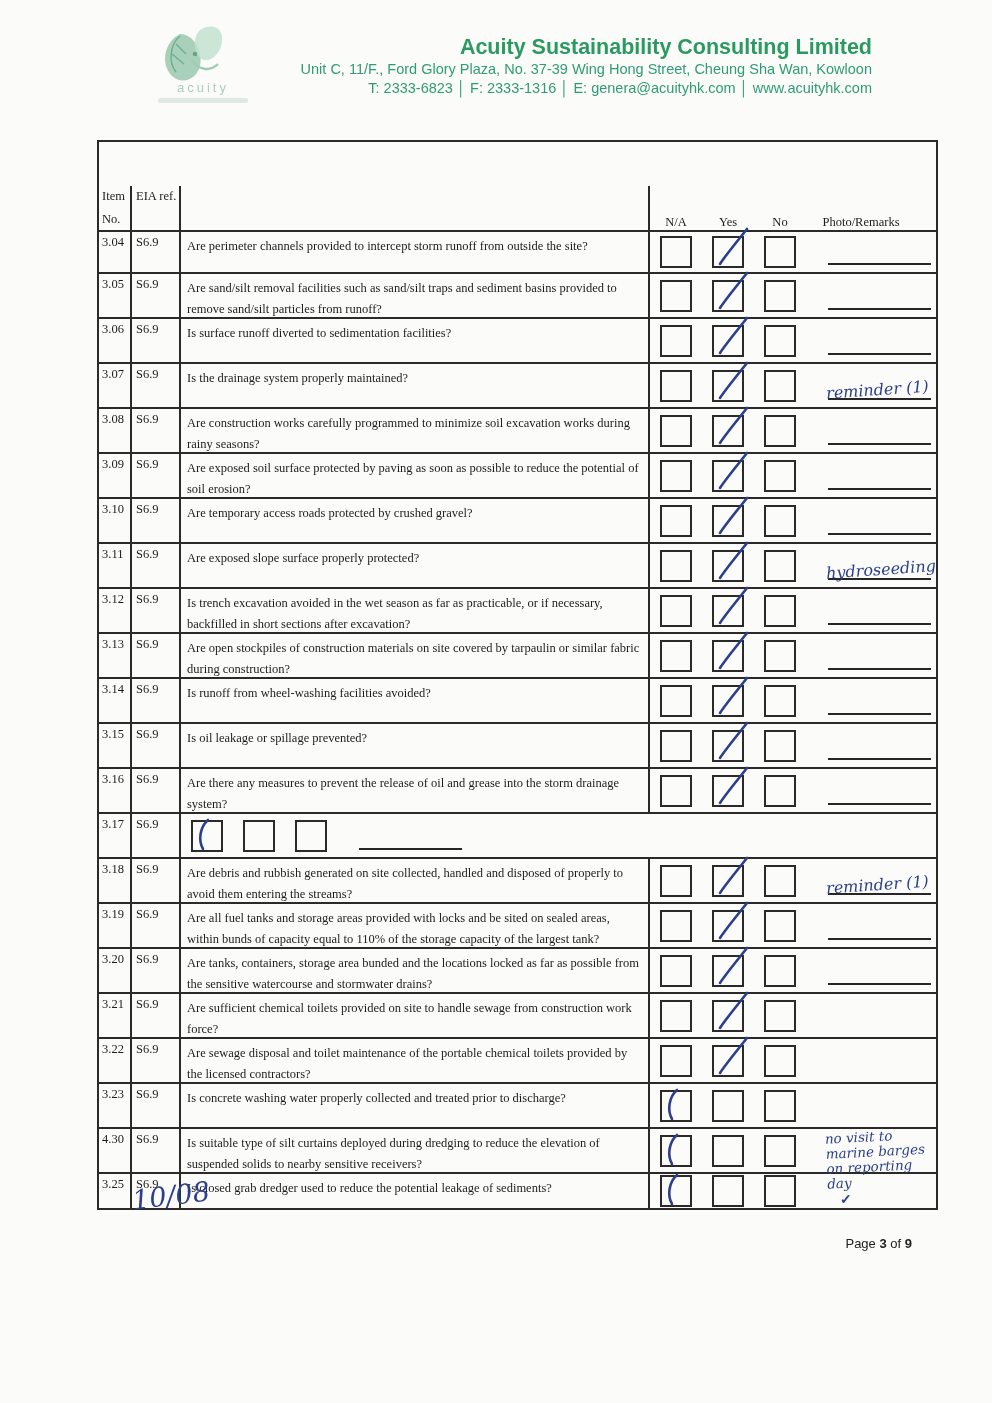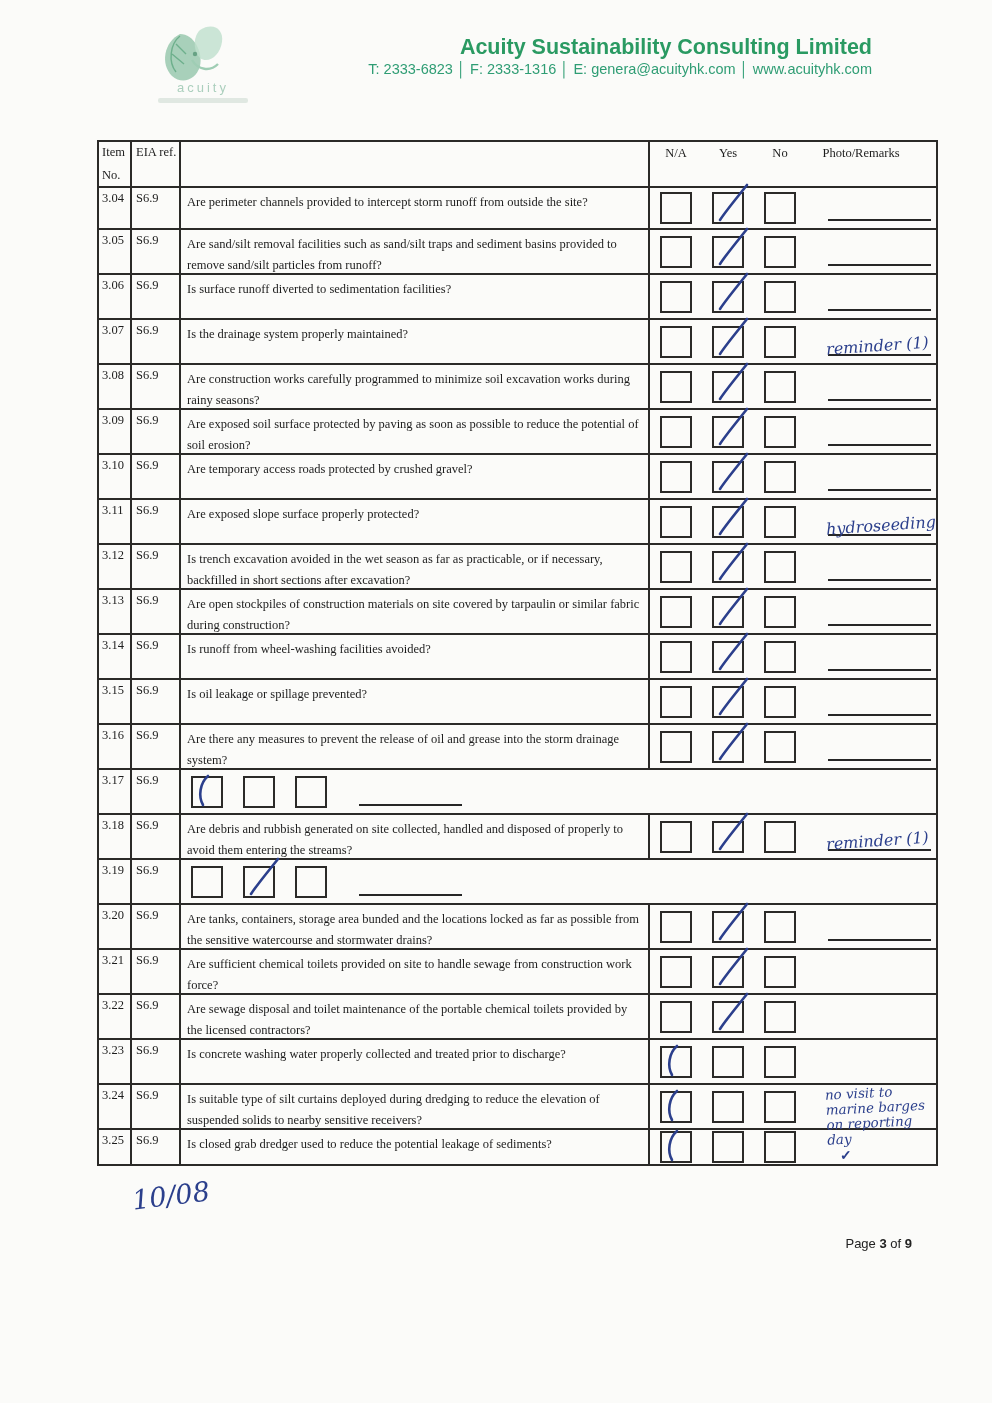--- a/index.html
+++ b/index.html
@@ -24,32 +24,32 @@
   .company{font-family:"Liberation Sans",sans-serif;font-weight:bold;font-size:21.5px;
     color:var(--green-title);line-height:26px;}
   .addr,.contact{font-family:"Liberation Sans",sans-serif;font-size:14.5px;
     color:var(--green-addr);line-height:19px;}
   .contract{position:absolute;left:0;top:117px;width:100%;text-align:center;
     font-family:"Liberation Sans",sans-serif;font-weight:bold;font-size:15.5px;color:#111;}
 
   
   .tbl{position:absolute;left:97px;top:140px;width:841px;border:2.5px solid var(--line);
     font-size:12.5px;color:var(--text);background:transparent;}
-  .thead{display:flex;height:46px;border-bottom:2.5px solid var(--line);}
+  .thead{display:flex;height:46px;border-bottom:2.5px solid var(--line);margin-top:44px;}
   .trow{display:flex;height:45px;border-top:2px solid var(--line);position:relative;}
   .trow:first-child{border-top:none;height:40px;}
   .trow:last-child{height:36px;overflow:visible;}
   .cell{height:100%;}
   .c-item{width:33px;border-right:2px solid var(--line);padding:3px 2px 0 3px;}
   .c-eia{width:49px;border-right:2px solid var(--line);padding:3px 2px 0 4px;}
   .c-q{flex:1;border-right:2px solid var(--line);padding:4px 8px 0 6px;line-height:21px;}
   .c-checks{width:286px;display:flex;align-items:center;position:relative;overflow:visible;}
   
   .h-item{display:flex;flex-direction:column;justify-content:space-between;padding-bottom:3px;}
-  .h-checks{align-items:flex-start;padding-top:4px;}
+  .h-checks{align-items:flex-end;padding-top:4px;}
   .hlabel{display:inline-block;text-align:center;}
   .hl-na{width:32px;margin-left:10px;}
   .hl-yes{width:32px;margin-left:20px;}
   .hl-no{width:32px;margin-left:20px;}
   .hl-rem{flex:1;text-align:center;padding-right:10px;}
 
   
   .box{position:relative;width:32px;height:32px;border:2.5px solid var(--line);flex:0 0 auto;}
   .b-na{margin-left:10px;} .b-yes{margin-left:20px;} .b-no{margin-left:20px;}
   .box svg{position:absolute;left:-2px;top:-2px;width:32px;height:32px;overflow:visible;display:none;}
@@ -87,20 +87,21 @@
       <path d="M52 10 C 64 2, 76 8, 74 22 C 72 36, 60 44, 52 38 C 46 32, 44 18, 52 10 Z" fill="#bfe0cd" opacity="0.8"></path>
       <path d="M44 40 C 50 50, 62 52, 70 44" stroke="#9fcdb4" stroke-width="2.4" fill="none"></path>
       <circle cx="47" cy="34" r="2.2" fill="#4c8f6e" opacity="0.7"></circle>
     </svg>
     <div class="logo-text">acuity</div>
     <div class="logo-tagline"></div>
   </div>
 
   <div class="lh-text">
     <div class="company">Acuity Sustainability Consulting Limited</div>
+    <div class="addr">Unit C, 11/F., Ford Glory Plaza, No. 37-39 Wing Hong Street, Cheung Sha Wan, Kowloon</div>
     <div class="contact">T: 2333-6823 │ F: 2333-1316 │ E: genera@acuityhk.com │ www.acuityhk.com</div>
   </div>
 
 
   <div class="tbl">
     <div class="thead">
       <div class="cell c-item h-item">
         <span>Item</span>
         <span>No.</span>
       </div>
@@ -439,20 +440,21 @@
           
         </span>
         <span class="remarkzone underlined">
           <span class="remark">reminder (1)</span>
         </span>
       </div>
     </div>
         <div class="trow">
       <div class="cell c-item">3.19</div>
       <div class="cell c-eia">S6.9</div>
+      <div class="cell c-q">Are all fuel tanks and storage areas provided with locks and be sited on sealed areas, within bunds of capacity equal to 110% of the storage capacity of the largest tank?</div>
       <div class="cell c-checks">
         <span class="box b-na">
           
         </span>
         <span class="box b-yes checked">
           <svg viewBox="0 0 32 32">
                 <path class="p-slash" d="M8 28 C 13 20, 23 8, 35 -7"></path>
                 <path class="p-curve" d="M12 29 C 7 20, 9 7, 17 0"></path>
               </svg>
         </span>
@@ -546,21 +548,21 @@
         </span>
         <span class="box b-no">
           
         </span>
         <span class="remarkzone">
           <span class="remark"></span>
         </span>
       </div>
     </div>
         <div class="trow">
-      <div class="cell c-item">3.24</div>
+      <div class="cell c-item">4.30</div>
       <div class="cell c-eia">S6.9</div>
       <div class="cell c-q">Is suitable type of silt curtains deployed during dredging to reduce the elevation of suspended solids to nearby sensitive receivers?</div>
       <div class="cell c-checks">
         <span class="box b-na checked curve">
           <svg viewBox="0 0 32 32">
                 <path class="p-slash" d="M8 28 C 13 20, 23 8, 35 -7"></path>
                 <path class="p-curve" d="M12 29 C 7 20, 9 7, 17 0"></path>
               </svg>
         </span>
         <span class="box b-yes">

